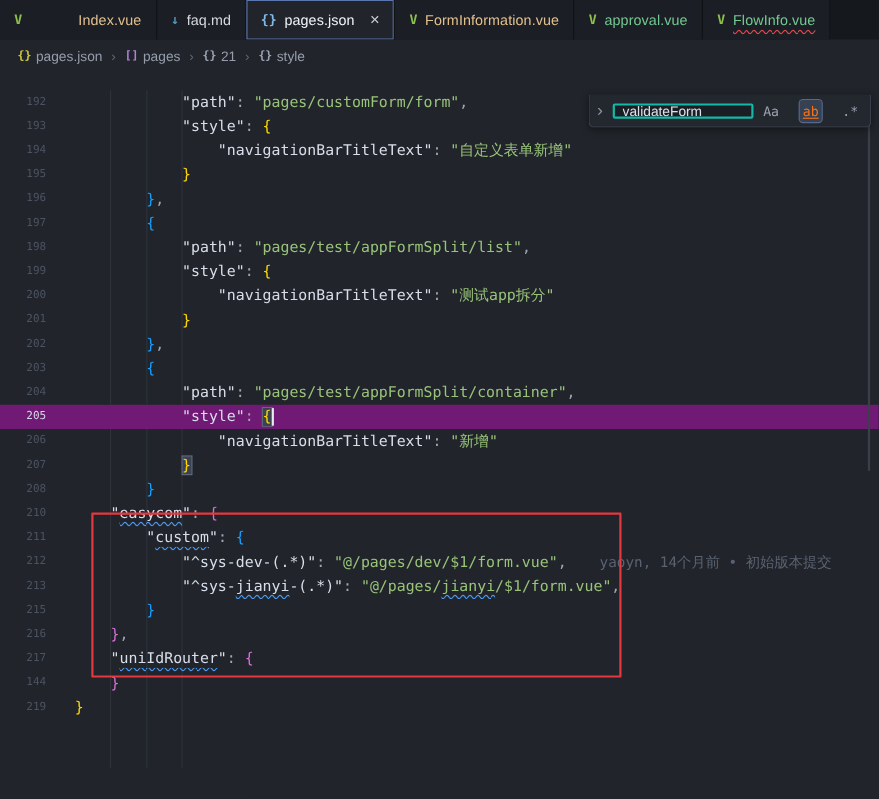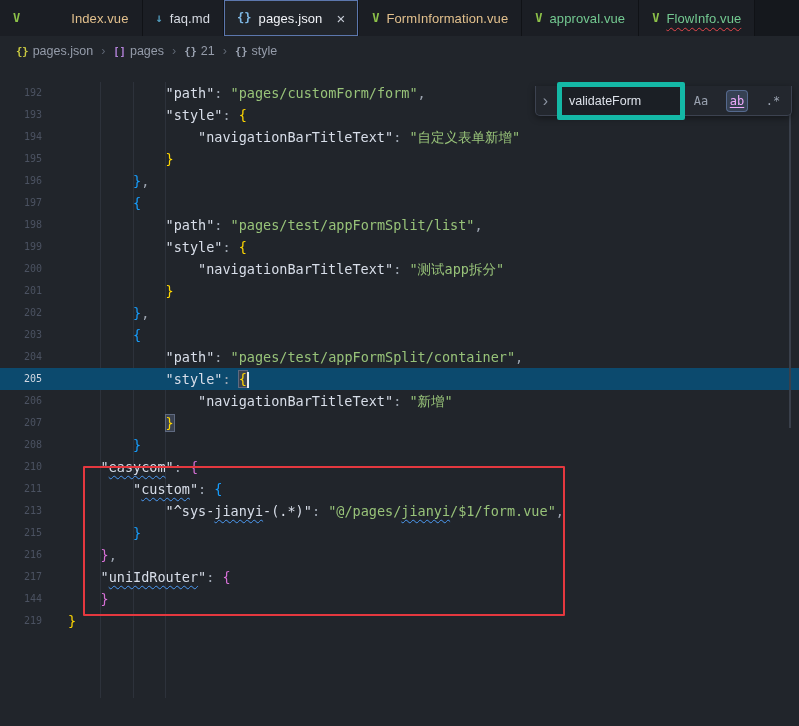--- a/index.html
+++ b/index.html
@@ -20,44 +20,44 @@
   .bc-item{display:inline-flex;align-items:center;gap:4px;cursor:pointer}
   .bc-icon{font-family:"DejaVu Sans Mono",monospace;font-size:10.5px;font-weight:bold}
   .bc-sep{color:#5f6774;margin:0 4px}
 
   
   .editor{position:relative;height:660px;background:#21252b;padding-top:16px;overflow:hidden}
   .guide{position:absolute;top:16px;height:616px;width:1px;background:#2d323b;z-index:1}
   .line{display:flex;height:22px;line-height:22px;font-family:"DejaVu Sans Mono",monospace;font-size:13.5px;position:relative;z-index:2}
   .gutter{flex:0 0 68px;text-align:right;padding-right:26px;color:#4b5261;font-size:10px;cursor:pointer}
   .content{white-space:pre;flex:1;cursor:text}
-  .line.current{background:#0c4a6e}
+  .line.current{background:#701a75}
   .line.current .gutter{color:#d2d8e2}
 
   .tok.pl{color:#9fa7b3}
   .tok.k{color:#d8dee9}
   .tok.s{color:#98c379}
   .tok.bg{color:#ffd700}
   .tok.bp{color:#d670d6}
   .tok.bb{color:#179fff}
   .tok.sq{text-decoration-line:underline;text-decoration-style:wavy;text-decoration-color:#4b9bf5;text-decoration-thickness:1px;text-underline-offset:3px}
   .tok.match{background:#3b4250;box-shadow:0 0 0 1px #5f6a80}
   .tok.cur{display:inline-block;width:2px;height:16px;background:#e6ebf2;vertical-align:middle}
   .tok.blame{color:#5a6270;margin-left:30px;font-size:13px}
 
   
   .red-box{position:absolute;left:83px;top:400px;width:482px;height:150px;border:2px solid #e5383f;z-index:6;pointer-events:none;border-radius:1px}
 
   
   .find-widget{position:absolute;top:20px;right:7px;height:30px;display:flex;align-items:center;gap:6px;padding:0 8px 0 4px;background:#23272e;border:1px solid #3c4250;border-top:none;border-radius:0 0 5px 5px;box-shadow:0 2px 7px rgba(0,0,0,.4);z-index:10}
   .find-chevron{color:#8b93a1;font-size:16px;padding:0 3px;cursor:pointer}
-  .find-input{width:128px;height:38px;background:#1b1f25;border:5px solid #14b8a6;border-radius:2px;color:#dde2ea;font-size:12.5px;padding:0 7px;font-family:"Liberation Sans",sans-serif;outline:none}
+  .find-input{width:128px;height:14px;background:#1b1f25;border:2px solid #14b8a6;border-radius:2px;color:#dde2ea;font-size:12.5px;padding:0 7px;font-family:"Liberation Sans",sans-serif;outline:none}
   .find-toggles{display:flex;align-items:center;gap:16px}
   .toggle{min-width:20px;height:20px;display:inline-flex;align-items:center;justify-content:center;color:#9aa2b0;font-size:12px;border-radius:3px;font-family:"DejaVu Sans Mono",monospace;cursor:pointer;padding:0 2px}
-  .toggle.on{background:#364153;box-shadow:0 0 0 1px #55698e;color:#f0abfc}
+  .toggle.on{background:#364153;box-shadow:0 0 0 1px #55698e;color:#f97316}
   .toggle.ww{text-decoration:underline;text-underline-offset:2px}
 
   
   .ruler{position:absolute;top:22px;right:8px;width:2px;height:340px;background:#3a404b;z-index:3}
 </style>
 </head>
 <body>
 
 <div class="window">
 
@@ -185,20 +185,24 @@
           <span class="gutter">208</span>
           <div class="content"><span class="tok pl">        </span><span class="tok bb">}</span></div>
         </div>
         <div class="line">
           <span class="gutter">210</span>
           <div class="content"><span class="tok pl">    </span><span class="tok k">"</span><span class="tok k sq">easycom</span><span class="tok k">"</span><span class="tok pl">: </span><span class="tok bp">{</span></div>
         </div>
         <div class="line">
           <span class="gutter">211</span>
           <div class="content"><span class="tok pl">        </span><span class="tok k">"</span><span class="tok k sq">custom</span><span class="tok k">"</span><span class="tok pl">: </span><span class="tok bb">{</span></div>
+        </div>
+        <div class="line">
+          <span class="gutter">212</span>
+          <div class="content"><span class="tok pl">            </span><span class="tok k">"^sys-dev-(.*)"</span><span class="tok pl">: </span><span class="tok s">"@/pages/dev/$1/form.vue"</span><span class="tok pl">,</span><span class="tok blame">yaoyn, 14个月前 • 初始版本提交</span></div>
         </div>
         <div class="line">
           <span class="gutter">213</span>
           <div class="content"><span class="tok pl">            </span><span class="tok k">"^sys-</span><span class="tok k sq">jianyi</span><span class="tok k">-(.*)"</span><span class="tok pl">: </span><span class="tok s">"@/pages/</span><span class="tok s sq">jianyi</span><span class="tok s">/$1/form.vue"</span><span class="tok pl">,</span></div>
         </div>
         <div class="line">
           <span class="gutter">215</span>
           <div class="content"><span class="tok pl">        </span><span class="tok bb">}</span></div>
         </div>
         <div class="line">

